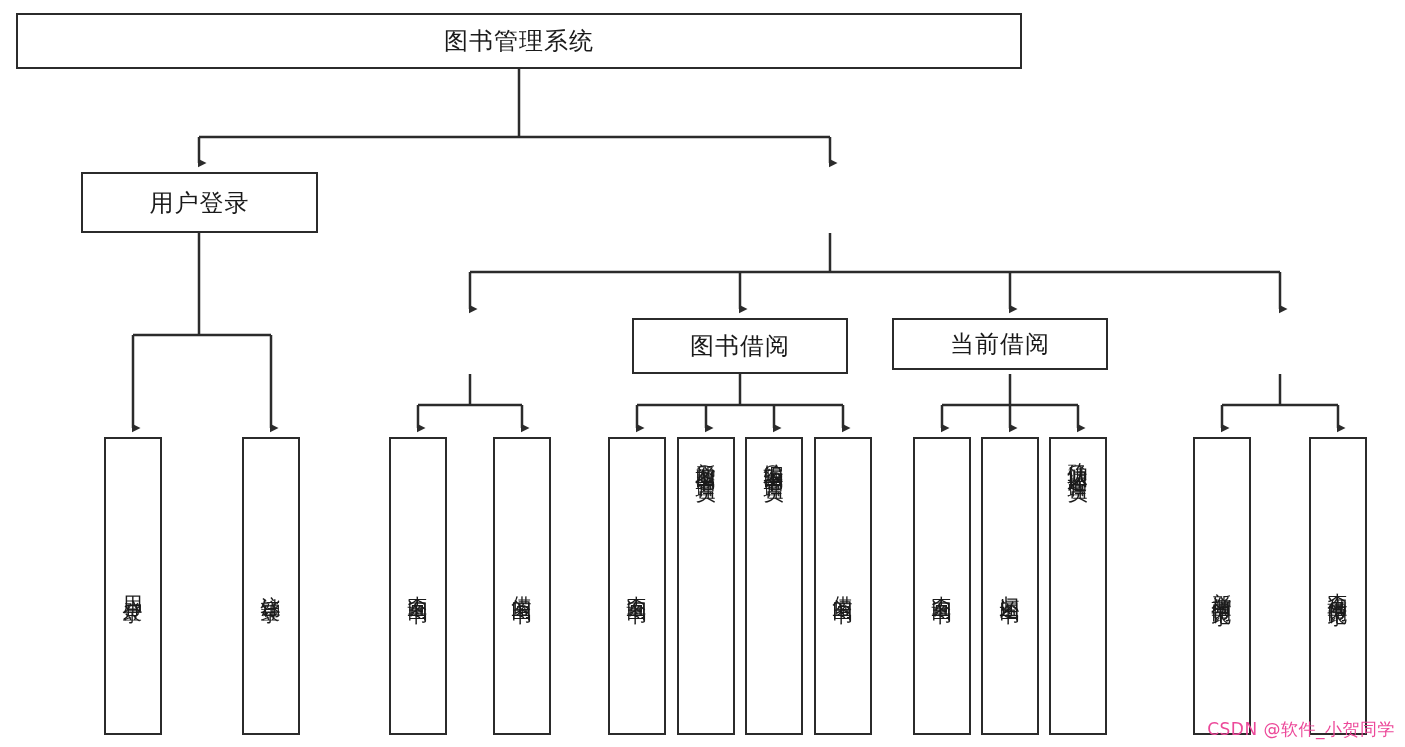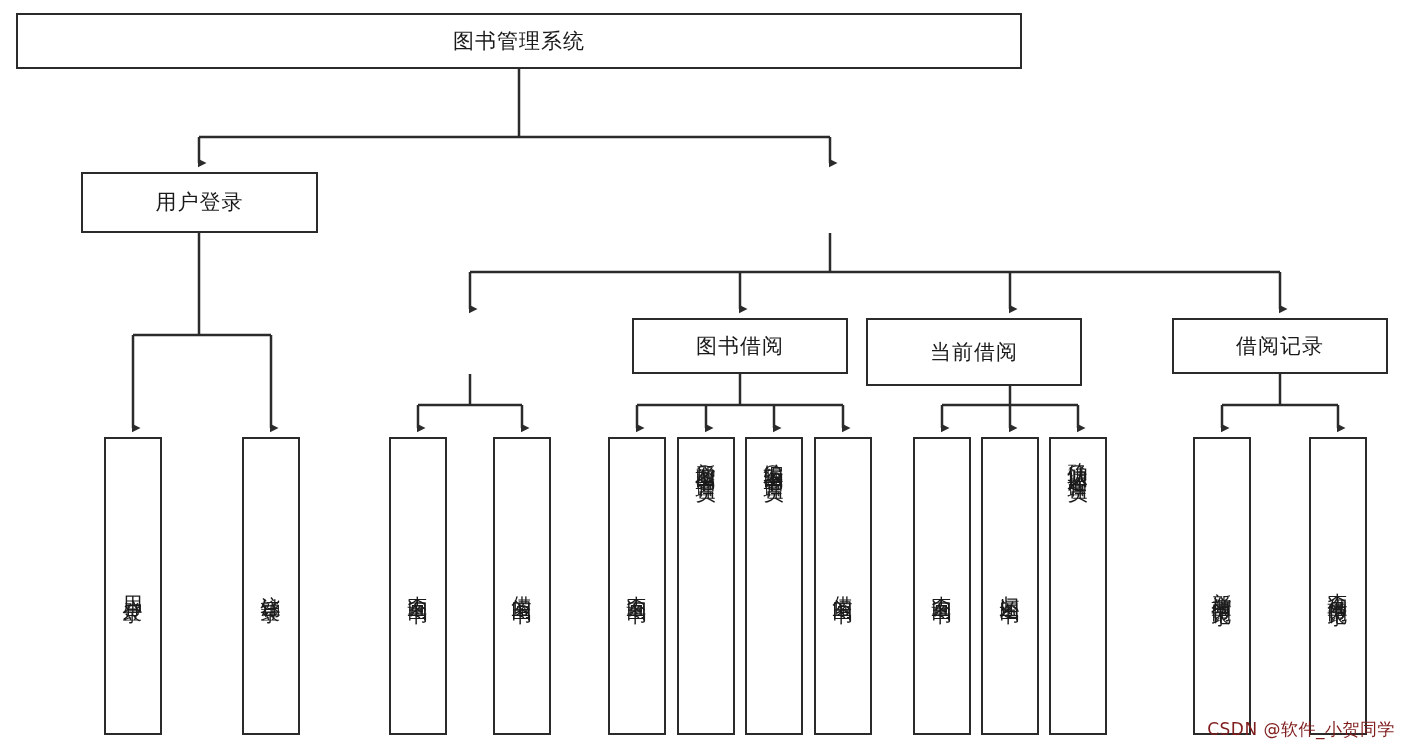--- a/index.html
+++ b/index.html
@@ -30,21 +30,21 @@
     box-sizing: border-box;
     background: #ffffff;
     border: 2px solid #2b2b2b;
     display: flex;
     align-items: center;
     justify-content: center;
     overflow: hidden;
   }
   .node-label {
     color: #1a1a1a;
-    font-size: 21px;
+    font-size: 24px;
     line-height: 1.25;
     letter-spacing: 1px;
     white-space: nowrap;
     text-align: center;
   }
   .node-box.vertical .node-label {
     writing-mode: vertical-rl;
     text-orientation: upright;
     white-space: normal;
     letter-spacing: 3px;
@@ -59,21 +59,21 @@
   }
   .node-box.vertical.center-text {
     align-items: center;
     padding-top: 0;
   }
   .watermark {
     position: absolute;
     right: 10px;
     bottom: 6px;
     font-size: 17px;
-    color: #7f1d1d;
+    color: #ec4899;
     white-space: nowrap;
     letter-spacing: 0.5px;
     pointer-events: none;
   }
 </style>
 </head>
 <body>
 
 <div id="diagram-root">
 
@@ -135,27 +135,24 @@
   <div class="node-box" style="left:81px; top:172px; width:237px; height:61px;">
     <span class="node-label">用户登录</span>
   </div>
 
 
 
   <div class="node-box" style="left:632px; top:318px; width:216px; height:56px;">
     <span class="node-label">图书借阅</span>
   </div>
 
-  <div class="node-box" style="left:866px; top:318px; width:216px; height:68px;">
+  <div class="node-box" style="left:892px; top:318px; width:216px; height:52px;">
     <span class="node-label">当前借阅</span>
   </div>
 
-  <div class="node-box" style="left:1172px; top:318px; width:216px; height:56px;">
-    <span class="node-label">借阅记录</span>
-  </div>
 
   <div class="node-box vertical center-text" style="left:104px; top:437px; width:58px; height:298px;">
     <span class="node-label">用户登录</span>
   </div>
 
   <div class="node-box vertical center-text" style="left:242px; top:437px; width:58px; height:298px;">
     <span class="node-label">注销登录</span>
   </div>
 
   <div class="node-box vertical center-text" style="left:389px; top:437px; width:58px; height:298px;">

